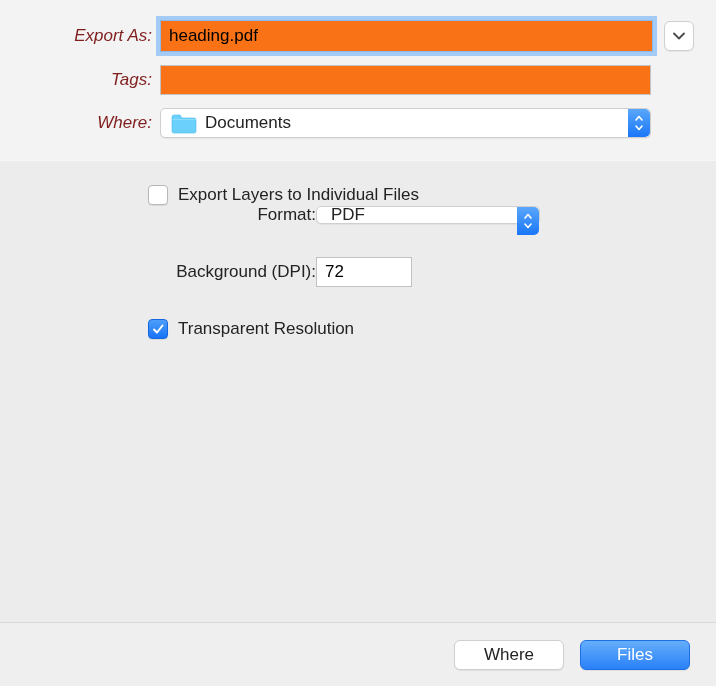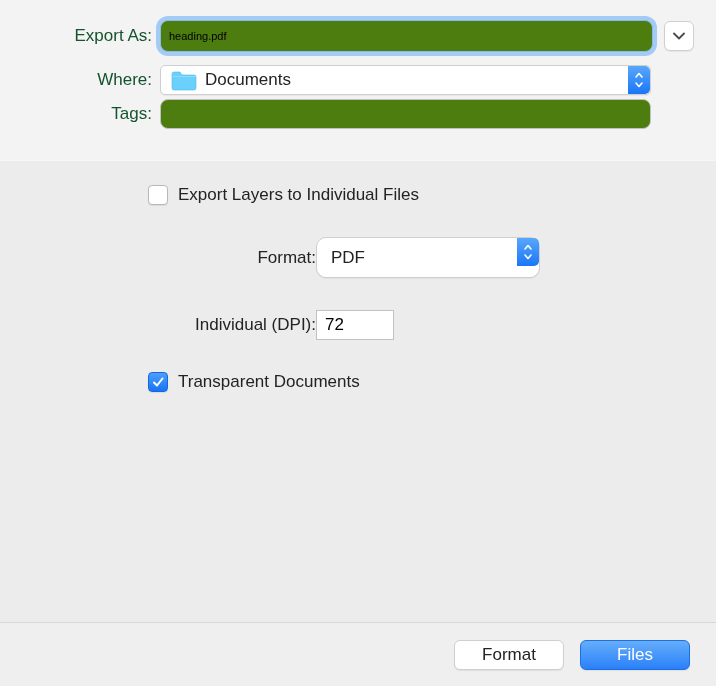--- a/index.html
+++ b/index.html
@@ -21,30 +21,31 @@
   .form-row {
     display: flex;
     align-items: center;
     margin-bottom: 13px;
   }
   .form-label {
     width: 138px;
     text-align: right;
     padding-right: 8px;
     font-size: 17px;
-    color: #14532d;
+    color: #7f1d1d;
+    font-style: italic;
   }
   .text-field {
     height: 32px;
     border: 1px solid #c2c2c2;
-    background: #4d7c0f;
-    font-size: 11px;
+    background: #f97316;
+    font-size: 17px;
     padding: 3px 8px 3px 8px;
     outline: none;
-    border-radius: 8px;
+    border-radius: 0;
   }
   .text-field.focused {
     border: 1px solid #8db9ea;
     box-shadow: 0 0 0 4px #a3cbf6;
   }
   .filename-field {
     flex: 1;
     min-width: 0;
   }
   .expand-btn {
@@ -105,21 +106,20 @@
     border-bottom: 1px solid #f7f7f7;
   }
   .options-section {
     padding: 24px 22px 10px 22px;
     background: #ececec;
   }
   .checkbox-row {
     display: flex;
     align-items: center;
     margin-left: 126px;
-    margin-bottom: 32px;
   }
   .checkbox {
     width: 20px;
     height: 20px;
     border: 1px solid #b8b8b8;
     border-radius: 4px;
     background: #fff;
     margin-right: 10px;
     display: flex;
     align-items: center;
@@ -135,32 +135,32 @@
     align-items: center;
     margin-bottom: 32px;
   }
   .option-label {
     width: 294px;
     text-align: right;
     font-size: 17px;
   }
   .format-select {
     width: 224px;
-    height: 41px;
-    background: #fff;
-    border: 1px solid #cfcfcf;
-    border-radius: 10px;
+    height: 18px;
+    background: #fff;
+    border: 1px solid #cfcfcf;
+    border-radius: 5px;
     display: flex;
     align-items: center;
     position: relative;
     padding-left: 14px;
     box-shadow: 0 1px 1px rgba(0,0,0,0.05);
   }
   .res-field {
-    width: 78px;
+    width: 96px;
     height: 30px;
     border: 1px solid #c2c2c2;
     background: #fff;
     font-size: 17px;
     padding: 2px 8px;
     outline: none;
   }
   .footer {
     position: absolute;
     bottom: 0;
@@ -200,20 +200,25 @@
 <div class="top-section">
 
   <div class="form-row">
     <div class="form-label">Export As:</div>
     <input class="text-field focused filename-field" type="text" value="heading.pdf" style="">
     <div class="expand-btn">
       <svg width="12" height="8" viewBox="0 0 12 8">
         <path d="M1 1.5 L6 6.5 L11 1.5" stroke="#4a4a4a" stroke-width="1.8" fill="none" stroke-linecap="round" stroke-linejoin="round"></path>
       </svg>
     </div>
+  </div>
+
+  <div class="form-row">
+    <div class="form-label">Tags:</div>
+    <input class="text-field tags-field" type="text" value="" style="">
   </div>
 
   <div class="form-row" style="margin-bottom:4px">
     <div class="form-label">Where:</div>
     <div class="where-select">
       <span class="folder-icon">
         <svg width="26" height="21" viewBox="0 0 26 21">
           <path d="M1 4 Q1 2 3 2 L9 2 L11 5 L23 5 Q25 5 25 7 L25 18 Q25 20 23 20 L3 20 Q1 20 1 18 Z" fill="#6bd0fb" stroke="#49b9ea" stroke-width="0.6"></path>
           <rect x="1.5" y="6" width="23" height="1" fill="#8bddfd"></rect>
         </svg>
@@ -221,25 +226,20 @@
       <span class="where-text">Documents</span>
       <div class="updown-cap">
         <svg width="10" height="18" viewBox="0 0 10 18">
           <path d="M2 6 L5 2.5 L8 6" stroke="#fff" stroke-width="1.6" fill="none" stroke-linecap="round" stroke-linejoin="round"></path>
           <path d="M2 12 L5 15.5 L8 12" stroke="#fff" stroke-width="1.6" fill="none" stroke-linecap="round" stroke-linejoin="round"></path>
         </svg>
       </div>
     </div>
   </div>
 
-  <div class="form-row">
-    <div class="form-label">Tags:</div>
-    <input class="text-field tags-field" type="text" value="" style="">
-  </div>
-
 </div>
 
 <div class="divider"></div>
 
 <div class="options-section">
 
   <div class="checkbox-row">
     <div class="checkbox"></div>
     <span>Export Layers to Individual Files</span>
   </div>
@@ -251,31 +251,31 @@
       <div class="updown-cap">
         <svg width="10" height="18" viewBox="0 0 10 18">
           <path d="M2 6 L5 2.5 L8 6" stroke="#fff" stroke-width="1.6" fill="none" stroke-linecap="round" stroke-linejoin="round"></path>
           <path d="M2 12 L5 15.5 L8 12" stroke="#fff" stroke-width="1.6" fill="none" stroke-linecap="round" stroke-linejoin="round"></path>
         </svg>
       </div>
     </div>
   </div>
 
   <div class="option-inner-row">
-    <div class="option-label">Individual (DPI):</div>
+    <div class="option-label">Background (DPI):</div>
     <input class="res-field" type="text" value="72" style="">
   </div>
 
   <div class="checkbox-row" style="margin-bottom:10px">
     <div class="checkbox checked">
       <svg width="14" height="14" viewBox="0 0 14 14">
         <path d="M3 7.5 L6 10.5 L11.5 3.5" stroke="#fff" stroke-width="2" fill="none" stroke-linecap="round" stroke-linejoin="round"></path>
       </svg>
     </div>
-    <span>Transparent Documents</span>
+    <span>Transparent Resolution</span>
   </div>
 
 </div>
 
 <div class="footer">
-  <div class="btn">Format</div>
+  <div class="btn">Where</div>
   <div class="btn primary">Files</div>
 </div>
 
 </body></html>

